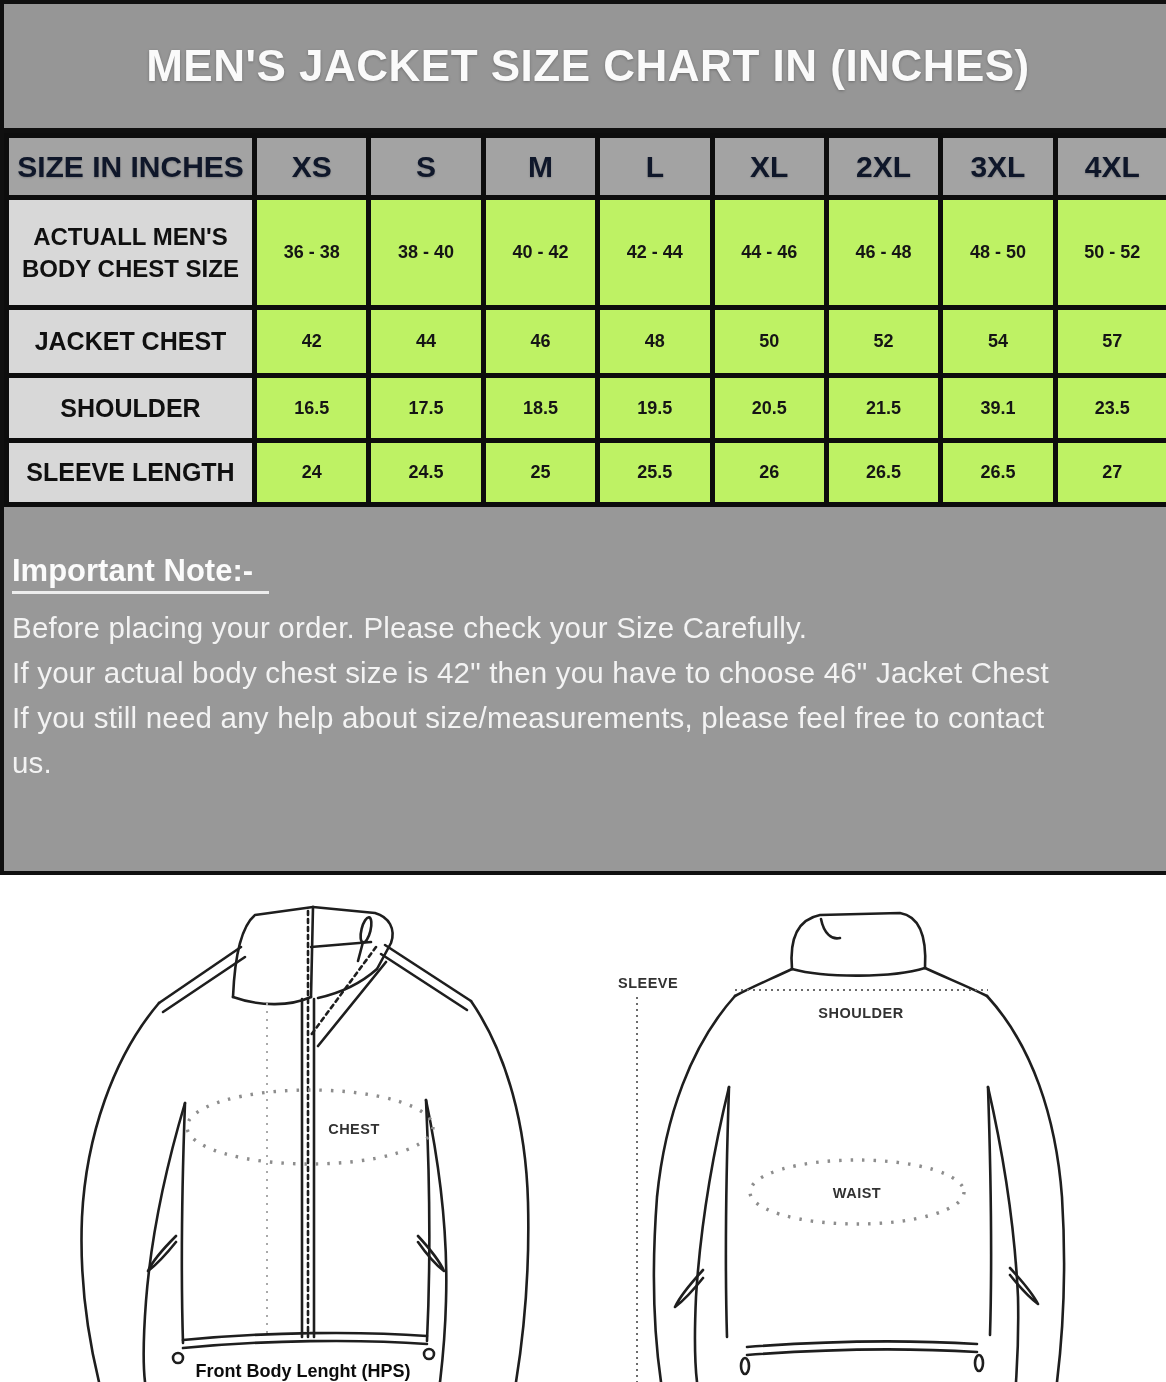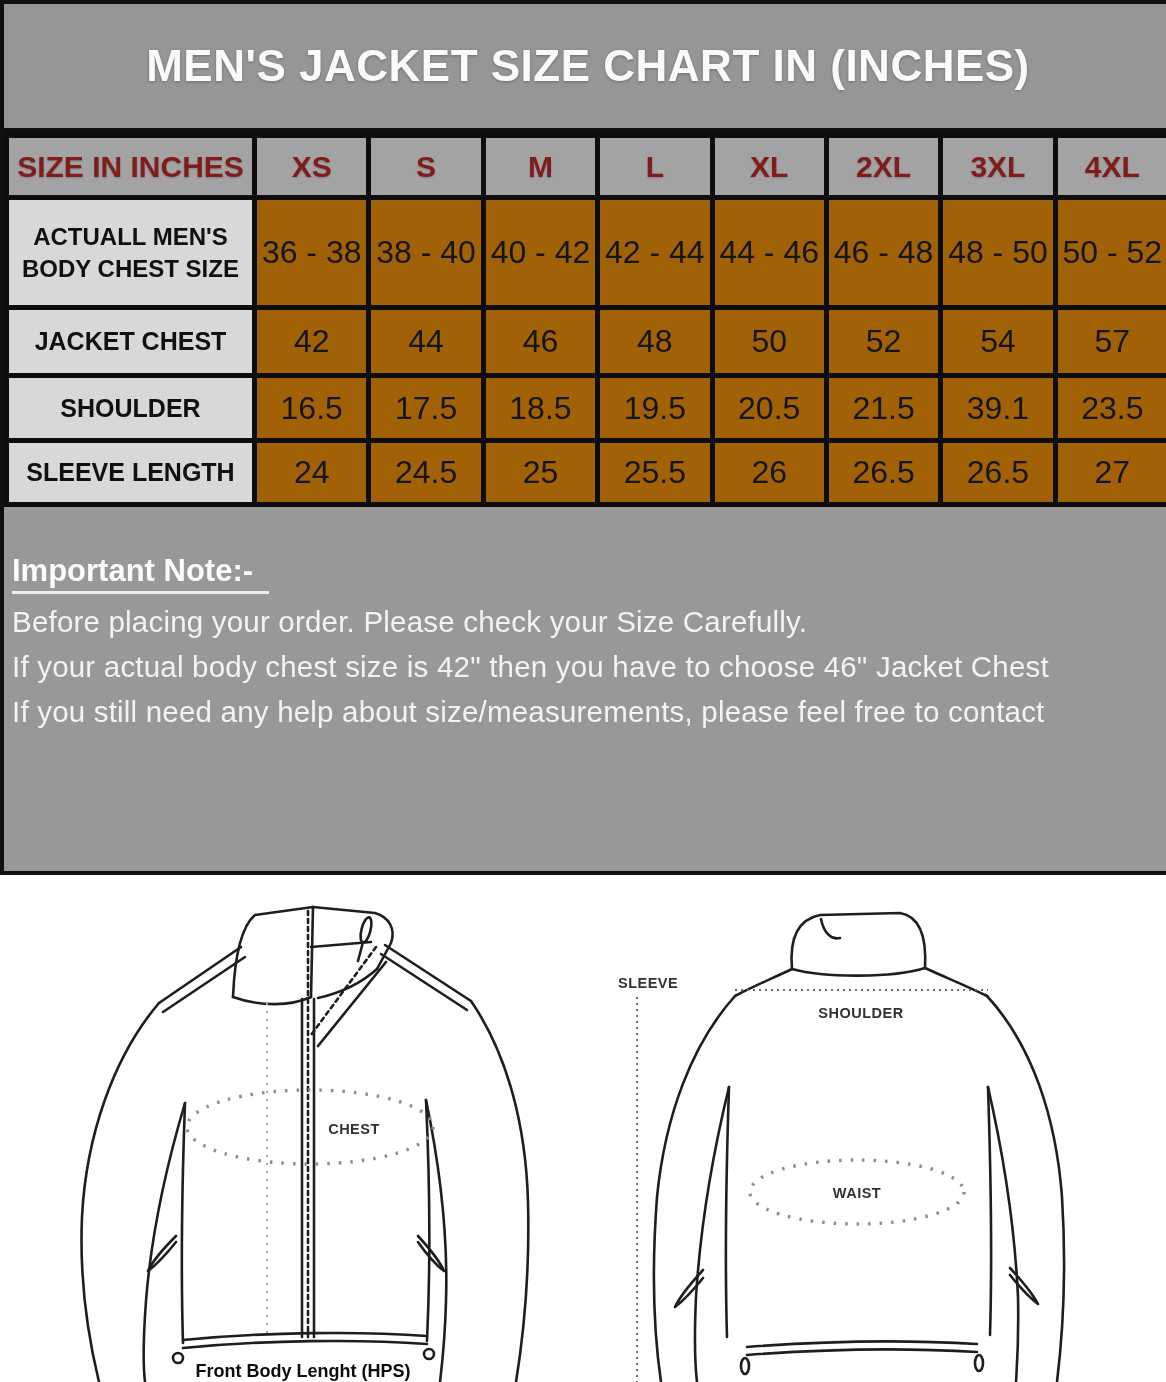--- a/index.html
+++ b/index.html
@@ -21,38 +21,38 @@
     font-size:44px;font-weight:bold;color:#fafafa;letter-spacing:.5px;
     text-shadow:0 1px 3px rgba(0,0,0,.28);white-space:nowrap;
   }
   
   table.size-chart{border-collapse:collapse;width:100%;table-layout:fixed;}
   col.c0{width:248px;}
   .size-chart th,.size-chart td{
     border:5px solid #0d0d0d;text-align:center;vertical-align:middle;padding:0;
   }
   .size-chart thead th{
-    background:#a3a3a3;color:#7f1d1d;font-size:30px;font-weight:bold;height:57px;
+    background:#a3a3a3;color:#0f172a;font-size:30px;font-weight:bold;height:57px;
     text-shadow:0 1px 2px rgba(0,0,0,.2);
   }
   .size-chart tbody th{
     background:#d8d8d8;color:#101010;font-weight:bold;font-size:24px;line-height:1.3;
     padding:0 6px;
   }
   .size-chart tbody tr:nth-child(n+2) th{font-size:25px;}
-  .size-chart tbody td{background:#a16207;color:#151515;font-size:32px;font-weight:normal;}
+  .size-chart tbody td{background:#bef264;color:#151515;font-size:18px;font-weight:bold;}
   .size-chart tbody tr:nth-child(1){height:110px;}
   .size-chart tbody tr:nth-child(2){height:68px;}
   .size-chart tbody tr:nth-child(3){height:65px;}
   .size-chart tbody tr:nth-child(4){height:64px;}
   
   .note{padding:46px 14px 0 8px;}
   .note-heading{
     display:inline-block;font-size:31px;font-weight:bold;color:#fbfbfb;
-    border-bottom:3px solid #ededed;padding:0 16px 2px 0;margin:0 0 5px 0;
+    border-bottom:3px solid #ededed;padding:0 16px 2px 0;margin:0 0 11px 0;
   }
   .note-line{font-size:29.5px;color:#f3f3f3;line-height:45px;letter-spacing:.2px;}
   
   .diagram-front{position:absolute;left:55px;top:885px;}
   .diagram-back{position:absolute;left:595px;top:885px;}
   .sketch path,.sketch ellipse,.sketch circle{
     stroke:#1e1e1e;fill:none;stroke-width:2.6;stroke-linecap:round;stroke-linejoin:round;
   }
   .dotted-light{stroke:#a9a9a9;fill:none;stroke-width:2;stroke-dasharray:2 6;}
   .dotted-measure{stroke:#8d8d8d;fill:none;stroke-width:3.4;stroke-dasharray:2.5 9;}
@@ -142,20 +142,21 @@
           <td>27</td>
         </tr>
       </tbody>
     </table>
 
     <div class="note">
       <div class="note-heading">Important Note:-</div>
       <div class="note-line">Before placing your order. Please check your Size Carefully.</div>
       <div class="note-line">If your actual body chest size is 42" then you have to choose 46" Jacket Chest</div>
       <div class="note-line">If you still need any help about size/measurements, please feel free to contact</div>
+      <div class="note-line">us.</div>
     </div>
   </div>
 
   <svg class="diagram-front" width="490" height="497" viewBox="0 0 490 497" xmlns="http://www.w3.org/2000/svg">
     <g class="sketch">
       <path d="M178,112 C180,64 188,40 200,30 L258,22"></path>
       <path d="M258,22 L256,112"></path>
       <path d="M178,112 C206,122 236,121 256,112"></path>
       <path d="M258,22 L320,28 C334,32 341,44 336,58 L322,84"></path>
       <path d="M322,84 C303,101 281,109 263,113"></path>

